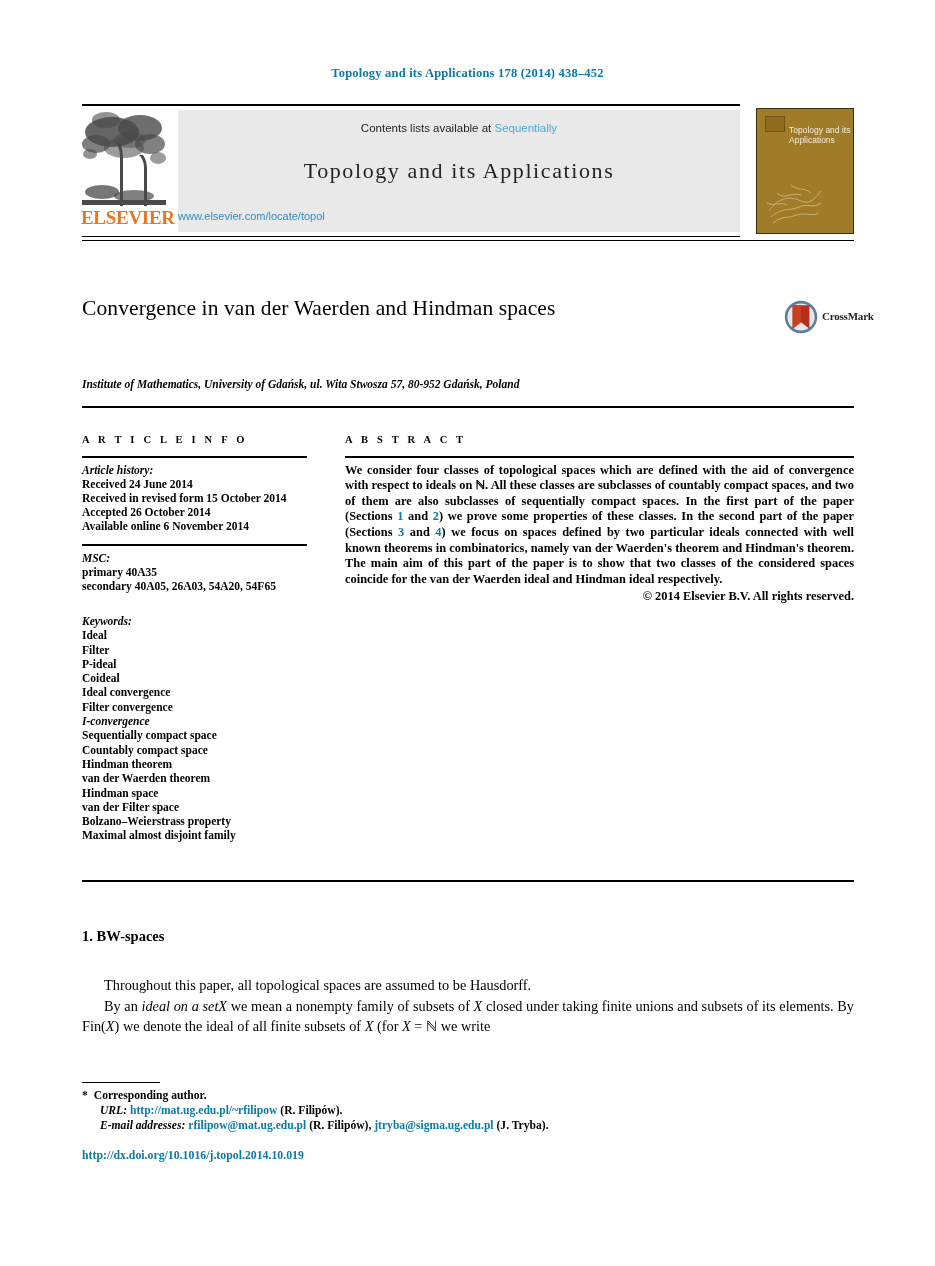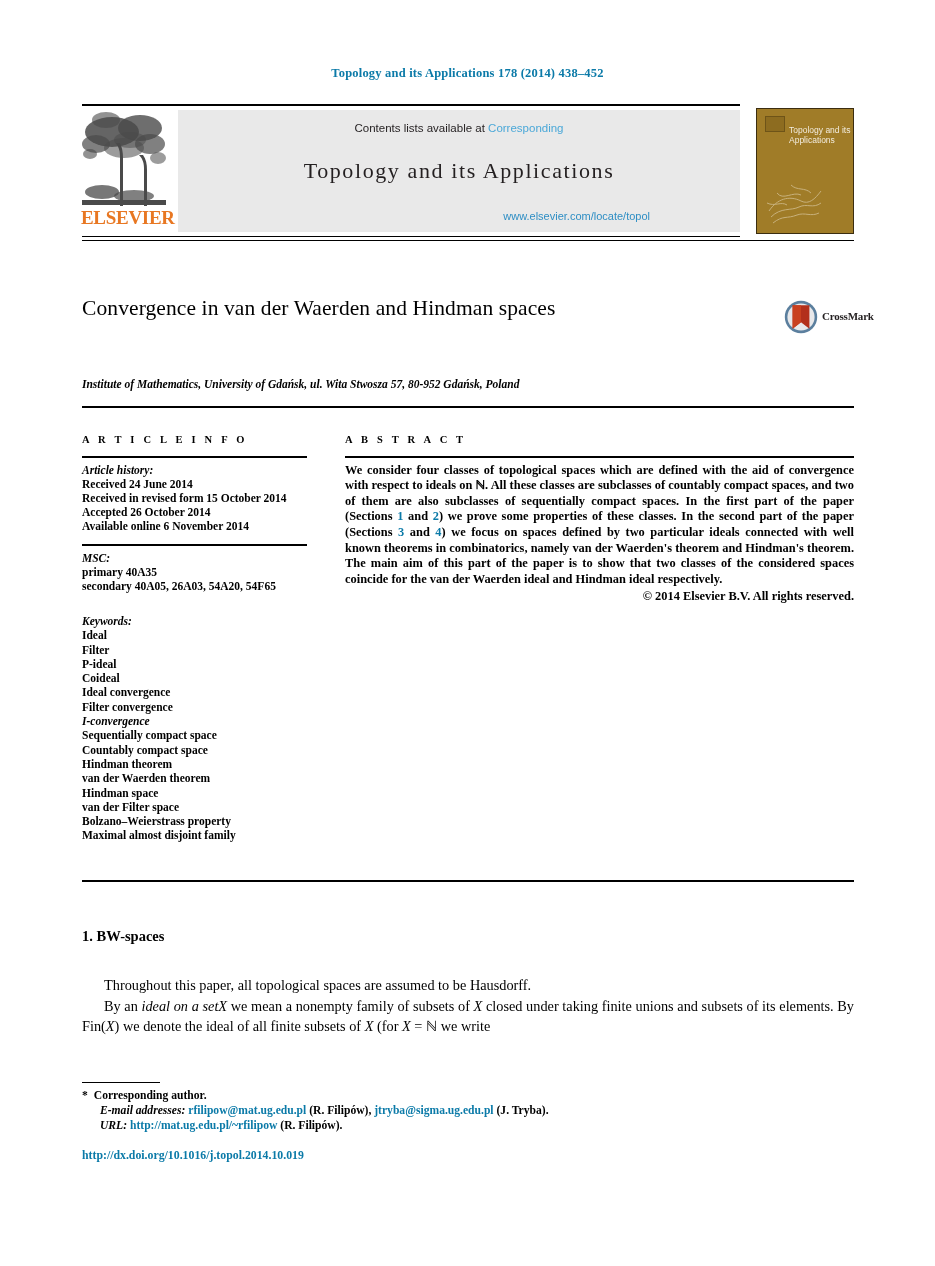--- a/index.html
+++ b/index.html
@@ -99,21 +99,21 @@
     text-align: center;
     font-family: "Liberation Serif", serif;
     font-size: 22px;
     letter-spacing: 1.6px;
     color: #231f20;
   }
   .sd-url {
     position: absolute;
     left: 0; top: 100px;
     width: 472px;
-    text-align: right;
+    text-align: left;
     font-family: "Liberation Sans", sans-serif;
     font-size: 11px;
     color: #2e8ec4;
   }
   .cover-thumb {
     position: absolute;
     left: 674px; top: 4px;
     width: 98px;
     height: 126px;
     background: #a07c28;
@@ -373,21 +373,21 @@
           <ellipse cx="52" cy="86" rx="20" ry="6" opacity="0.7"></ellipse>
           <rect x="0" y="90" width="84" height="5"></rect>
           <ellipse cx="8" cy="44" rx="7" ry="5" opacity="0.6"></ellipse>
           <ellipse cx="76" cy="48" rx="8" ry="6" opacity="0.55"></ellipse>
         </g>
       </svg>
       <div class="elsevier-word">ELSEVIER</div>
     </div>
 
     <div class="sd-box">
-      <div class="sd-contents"><span>Contents lists available at </span><span class="sd-link">Corresponding</span></div>
+      <div class="sd-contents"><span>Contents lists available at </span><span class="sd-link">Sequentially</span></div>
       <div class="sd-journal">Topology and its Applications</div>
       <div class="sd-url">www.elsevier.com/locate/topol</div>
     </div>
 
     <div class="cover-thumb">
       <div class="cover-elsv"></div>
       <div class="cover-title">Topology and its Applications</div>
       <svg class="cover-scribble" viewBox="0 0 56 44">
         <g stroke="#e8dcc0" stroke-width="1" fill="none">
           <path d="M2 30 C10 18 22 14 34 20 C42 24 48 18 54 10"></path>
@@ -474,21 +474,21 @@
   <div class="body-head">1. BW-spaces</div>
 
   <div class="body-text">
     <p class="ind">Throughout this paper, all topological spaces are assumed to be Hausdorff.</p>
     <p class="ind"><span>By an </span><span class="mi">ideal on a set</span><span class="mvar">X</span><span> we mean a nonempty family of subsets of </span><span class="mvar">X</span><span> closed under taking finite unions and subsets of its elements. By Fin(</span><span class="mvar">X</span><span>) we denote the ideal of all finite subsets of </span><span class="mvar">X</span><span> (for </span><span class="mvar">X</span><span> = ℕ we write</span></p>
   </div>
 
   <div class="foot-rule"></div>
   <div class="footnote">
     <div><span class="fn-star">*</span><span>Corresponding author.</span></div>
+    <div class="indent1"><span class="lbl">URL:</span> <span class="lnk">http://mat.ug.edu.pl/~rfilipow</span><span> (R. Filipów).</span></div>
     <div class="indent1"><span class="lbl">E-mail addresses:</span> <span class="lnk">rfilipow@mat.ug.edu.pl</span><span> (R. Filipów), </span><span class="lnk">jtryba@sigma.ug.edu.pl</span><span> (J. Tryba).</span></div>
-    <div class="indent1"><span class="lbl">URL:</span> <span class="lnk">http://mat.ug.edu.pl/~rfilipow</span><span> (R. Filipów).</span></div>
   </div>
 
   <div class="footer">
     <div class="doi">http://dx.doi.org/10.1016/j.topol.2014.10.019</div>
   </div>
 
 </div>
 
 </body></html>

